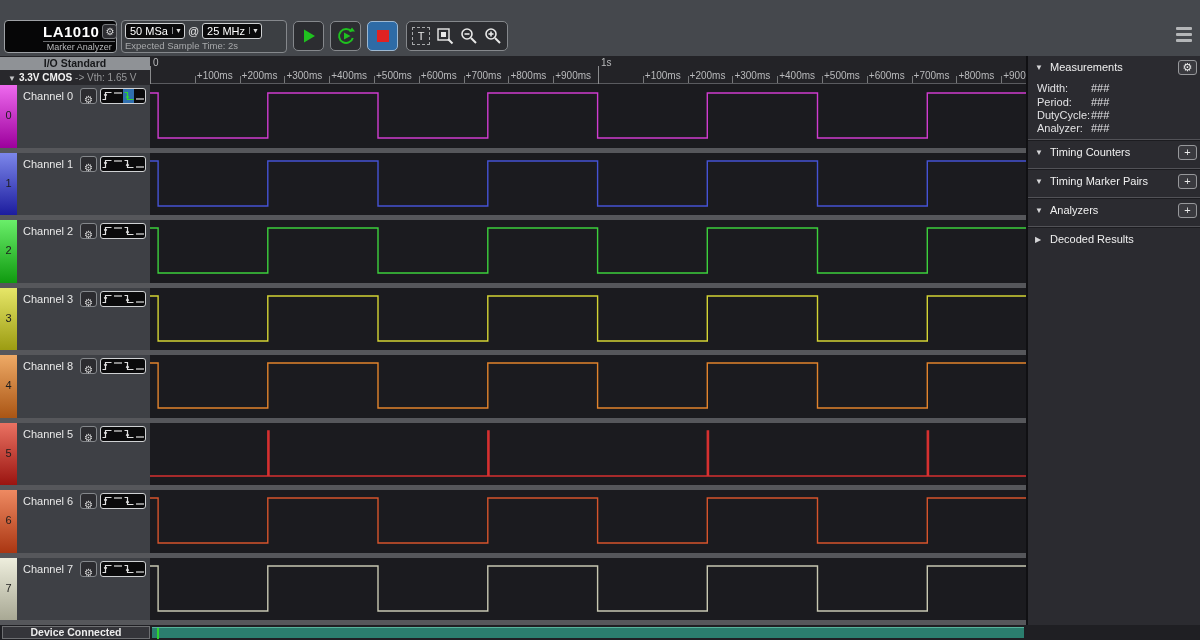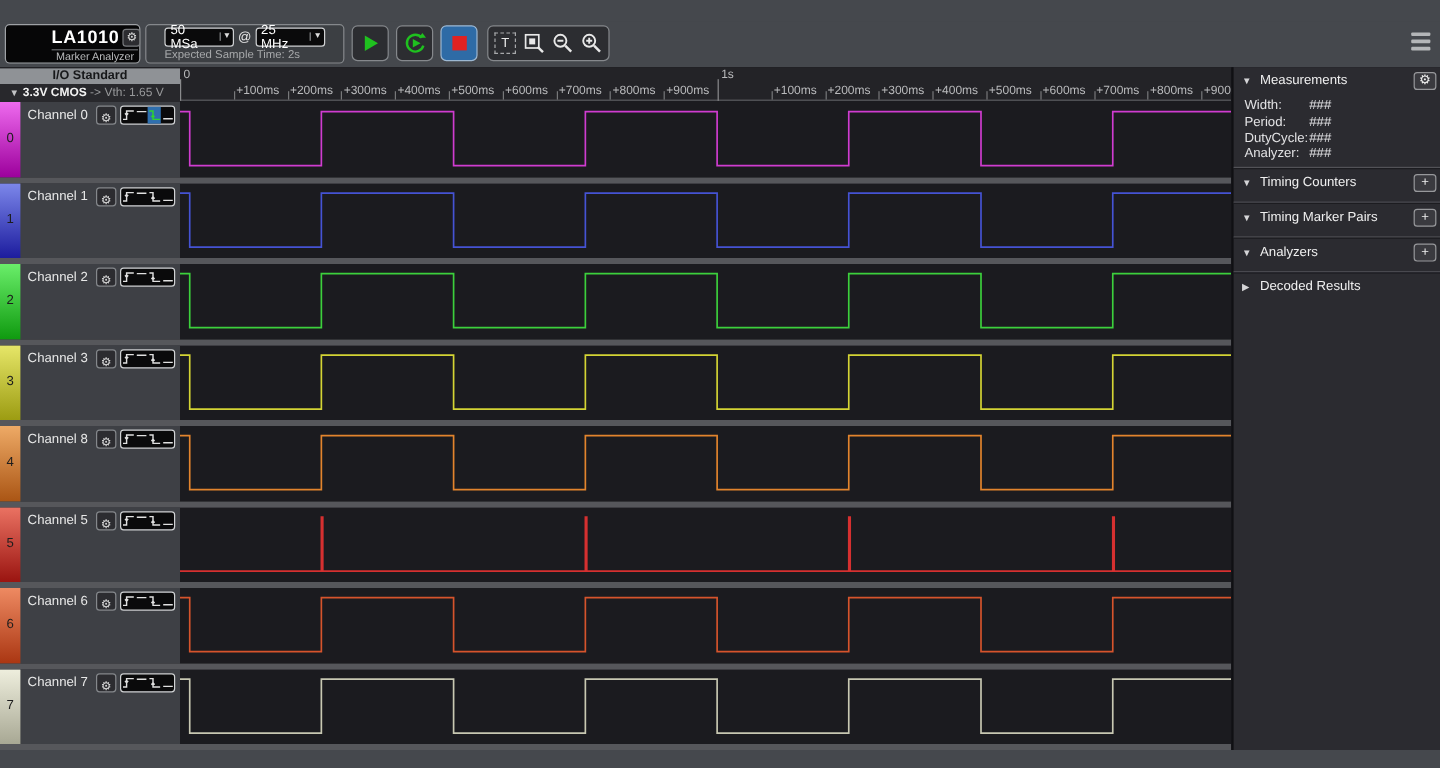--- a/index.html
+++ b/index.html
@@ -24,21 +24,21 @@
                 border:1px solid #9ea1a5; border-radius:4px; display:flex;padding-left:36px; }
   .logo-waves { width:30px; height:100%; padding:2px 1px; }
   .device-main { flex:1; display:flex; flex-direction:column; }
   .device-top { display:flex; align-items:center; height:20px; }
   .device-model { color:#fff; font-weight:bold; font-size:15px; letter-spacing:0.5px; }
   .device-gear { margin-left:3px; width:15px; height:15px; background:#2c2c30; border:1px solid #77797c;
                  border-radius:3px; color:#d8d8d8; font-size:10px; line-height:13px; text-align:center; }
   .device-type { color:#b9babc; font-size:9px; text-align:center; border-top:1px solid #6a6c6f; margin-right:2px; }
 
   .rate-box { position:absolute; left:121px; top:2px; width:166px; height:33px; background:#3c3f43;
-              border:1px solid #85888c; border-radius:4px; padding:1px 15px; }
+              border:1px solid #85888c; border-radius:4px; padding:1px 3px; }
   .rate-row { display:flex; align-items:center; height:17px; }
   .select { display:flex; align-items:center; background:#0a0a0b; border:1px solid #cfd1d3;
             border-radius:3px; height:16px; color:#fff; font-size:11px; }
   .select .sel-val { padding:0 4px; }
   .sel-arrow { border-left:1px solid #8b8d90; width:12px; text-align:center; font-size:7px; color:#ddd; }
   .at-sign { color:#e8e8e8; font-size:11px; margin:0 3px; }
   .expected { color:#a7a9ab; font-size:9.5px; margin-top:1px; }
 
   .run-btn { position:absolute; top:3px; width:31px; height:30px; background:#2c2d31;
              border:1px solid #85888c; border-radius:5px; display:flex; align-items:center; justify-content:center; }
@@ -579,14 +579,20 @@
       </div>
       <div class="rp-sep" style="top:170px"></div>
 
       <div class="rp-header" style="top:174px">
         <span class="tri">▶</span>
         <span class="rp-title">Decoded Results</span>
       </div>
     </div>
   </div>
 
+  <div class="statusbar">
+    <div class="status-box">Device Connected</div>
+    <div class="overview-bar" style="background: rgb(43, 126, 110);">
+      <div class="playhead" style="background: rgb(47, 213, 47);"></div>
+    </div>
+  </div>
 
 </div>
 
 </body></html>

